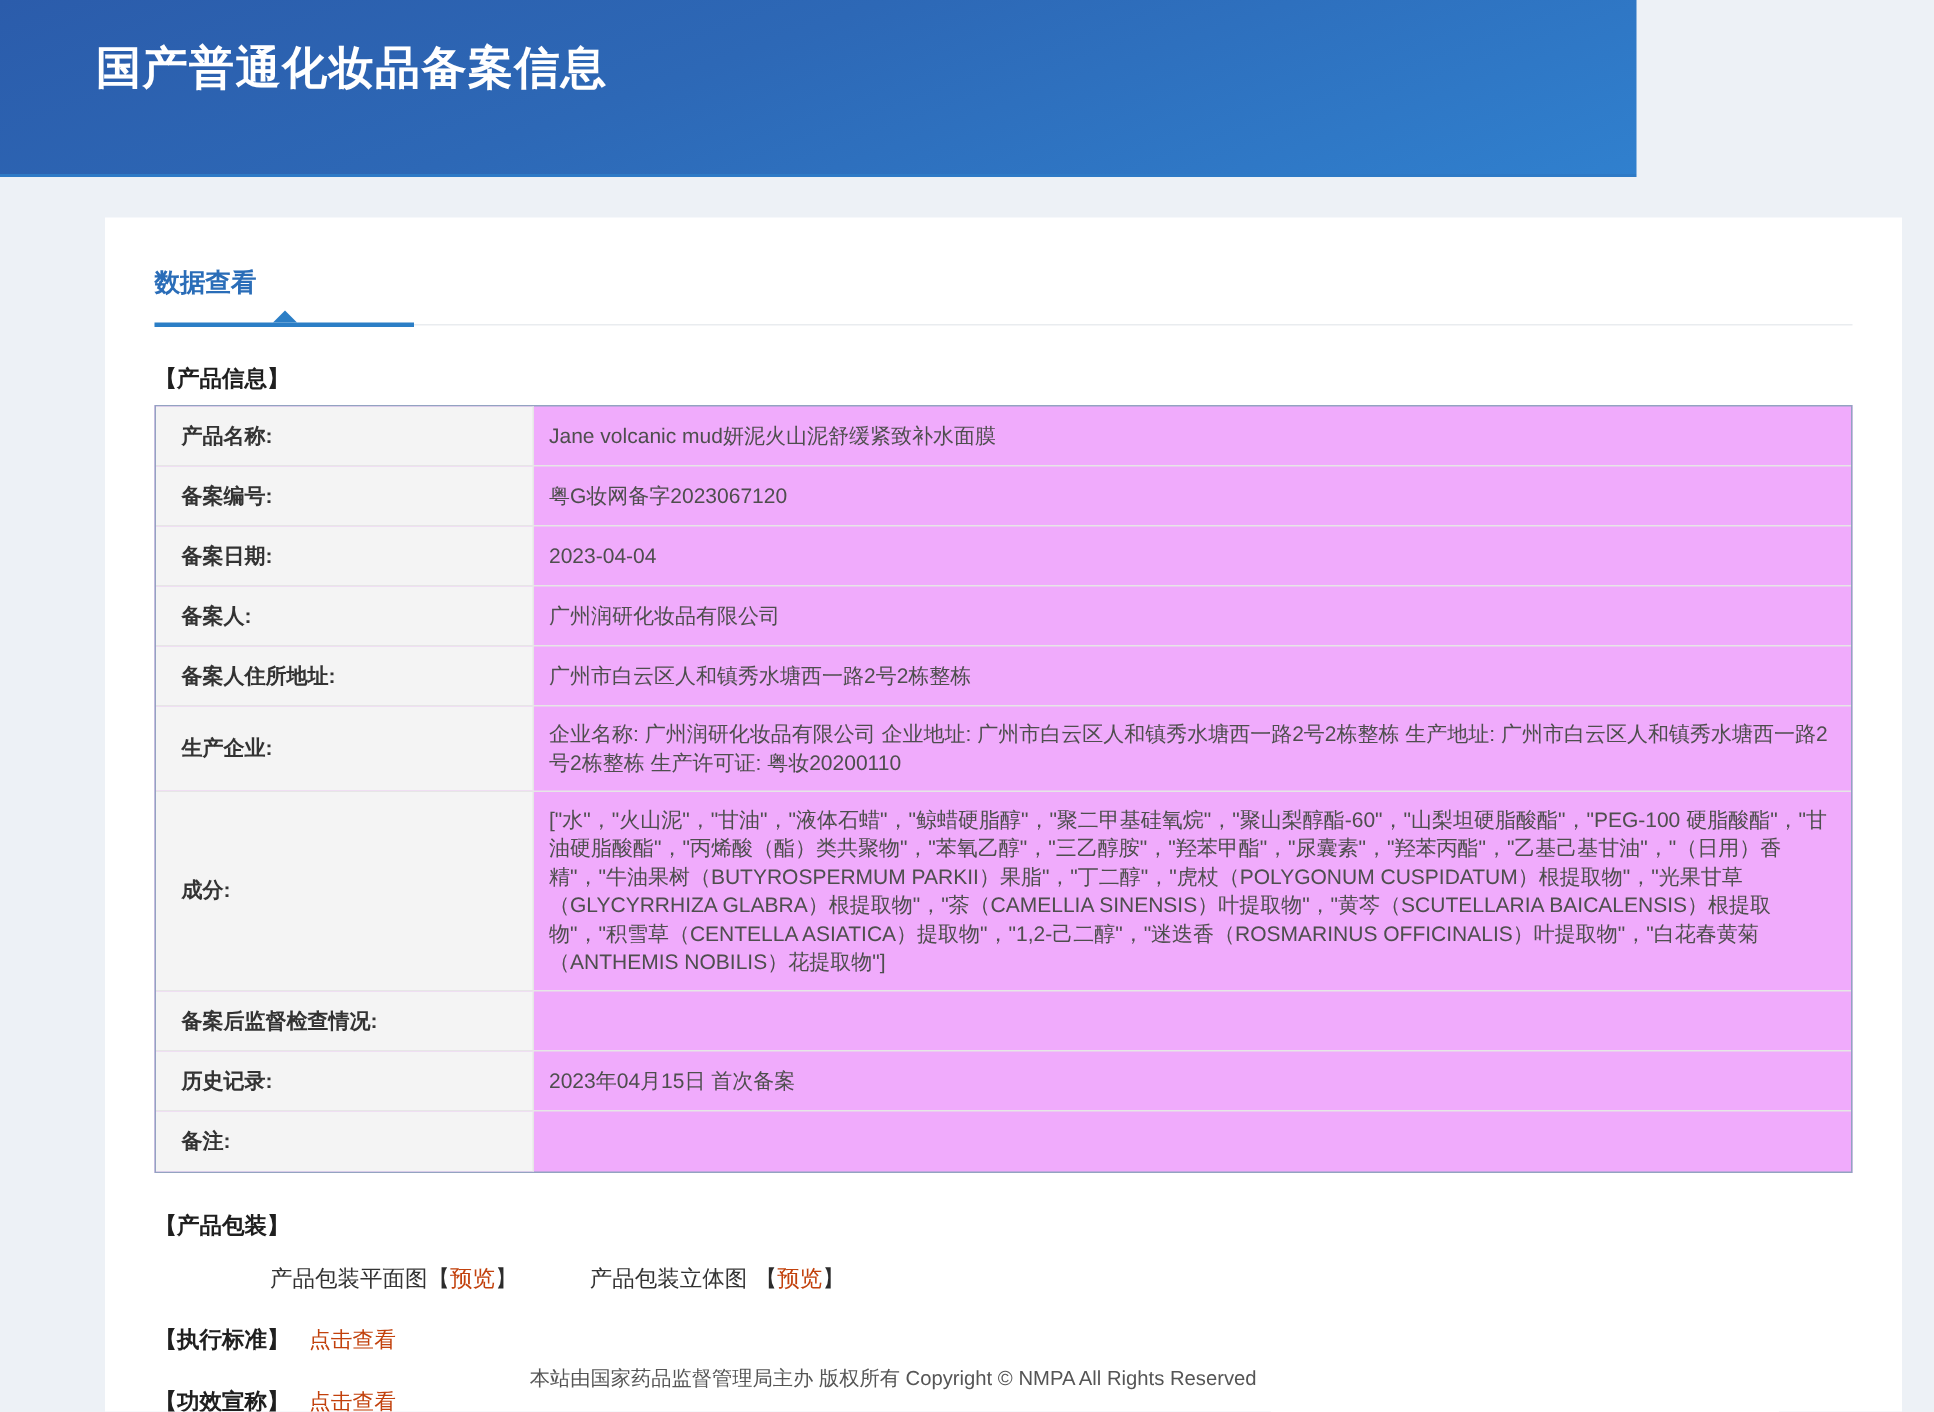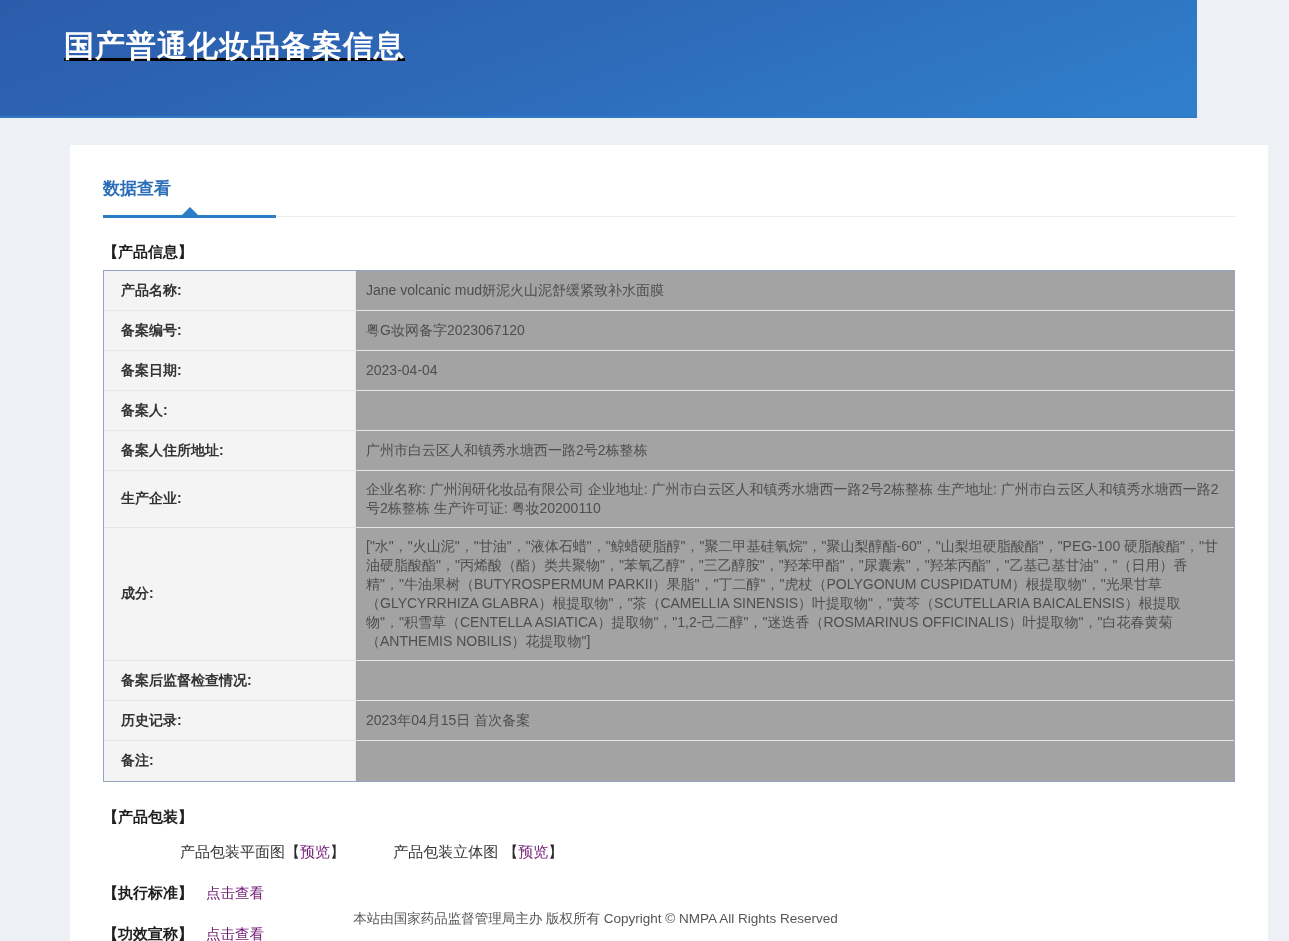--- a/index.html
+++ b/index.html
@@ -5,24 +5,23 @@
   * { box-sizing: border-box; }
   html,body { margin:0; padding:0; }
   body {
     width:1289px; height:941px;
     background:#edf1f6;
     font-family:"Liberation Sans","DejaVu Sans",sans-serif;
     position:relative; overflow:hidden;
   }
   
   .header {
-    position:absolute; top:0; left:0; width:1197px; height:118px;
+    position:absolute; top:0; left:0; width:1091px; height:118px;
     background:linear-gradient(160deg,#2b5cab 0%,#2d68b6 42%,#3080ce 100%);
     border-bottom:2px solid #2e7ac6;
-    text-decoration:underline;
   }
   .header .title {
     margin:0; padding:28px 0 0 64px;
     font-size:30px; line-height:36px; font-weight:bold; color:#ffffff;
     letter-spacing:1px;
   }
   
   .card {
     position:absolute; left:70px; top:145px; width:1198px; min-height:755px;
     background:#ffffff; padding:24px 33px 28px;
@@ -37,40 +36,40 @@
   }
   .tab::after {
     content:""; position:absolute; left:50%; bottom:0; transform:translateX(-50%);
     width:0; height:0;
     border-left:8px solid transparent; border-right:8px solid transparent;
     border-bottom:8px solid #2b7ec6;
   }
   
   .section-title { font-size:15px; font-weight:bold; color:#1f1f1f; margin:26px 0 8px 0; }
   
-  .info-table { border:1px solid #93a3c1; width:1132px; background:#a3a3a3; }
+  .info-table { border:1px solid #93a3c1; width:1132px; background:#f0abfc; }
   .trow { display:flex; border-bottom:1px solid #e6e6e6; min-height:40px; }
   .trow:last-child { border-bottom:none; }
   .tlabel {
     width:252px; flex:0 0 252px; background:#f4f4f4; border-right:1px solid #e6e6e6;
     font-weight:bold; color:#333333; font-size:14px;
     padding:10px 10px 10px 17px; display:flex; align-items:center;
   }
   .tvalue {
     flex:1; color:#4e4e4e; font-size:14px; line-height:19px;
     padding:9px 14px 9px 10px; display:flex; align-items:center;
     word-break:break-word;
   }
   
   .pack-line { margin:16px 0 0 77px; font-size:15px; color:#333; }
   .pack-item { display:inline-block; }
   .pack-item + .pack-item { margin-left:44px; }
   .bracket { color:#2c2c2c; }
   .gap-left { margin-left:5px; }
-  .link { color:#701a75; text-decoration:none; cursor:pointer; }
+  .link { color:#c2410c; text-decoration:none; cursor:pointer; }
   .std-line { margin-top:22px; font-size:15px;font-family:Liberation Mono, monospace; }
   .std-line .sec-label { font-weight:bold; color:#1f1f1f; }
   .std-line .link { margin-left:13px; font-size:14.5px; }
   
   .footer {
     position:absolute; left:0; bottom:13px; width:1191px;
     text-align:center; color:#555555; font-size:13.5px;
   }
 </style>
 </head>
@@ -96,20 +95,21 @@
     <div class="trow">
       <div class="tlabel">备案编号:</div>
       <div class="tvalue">粤G妆网备字2023067120</div>
     </div>
     <div class="trow">
       <div class="tlabel">备案日期:</div>
       <div class="tvalue">2023-04-04</div>
     </div>
     <div class="trow">
       <div class="tlabel">备案人:</div>
+      <div class="tvalue">广州润研化妆品有限公司</div>
     </div>
     <div class="trow">
       <div class="tlabel">备案人住所地址:</div>
       <div class="tvalue">广州市白云区人和镇秀水塘西一路2号2栋整栋</div>
     </div>
     <div class="trow">
       <div class="tlabel">生产企业:</div>
       <div class="tvalue">企业名称: 广州润研化妆品有限公司 企业地址: 广州市白云区人和镇秀水塘西一路2号2栋整栋 生产地址: 广州市白云区人和镇秀水塘西一路2号2栋整栋 生产许可证: 粤妆20200110</div>
     </div>
     <div class="trow">

